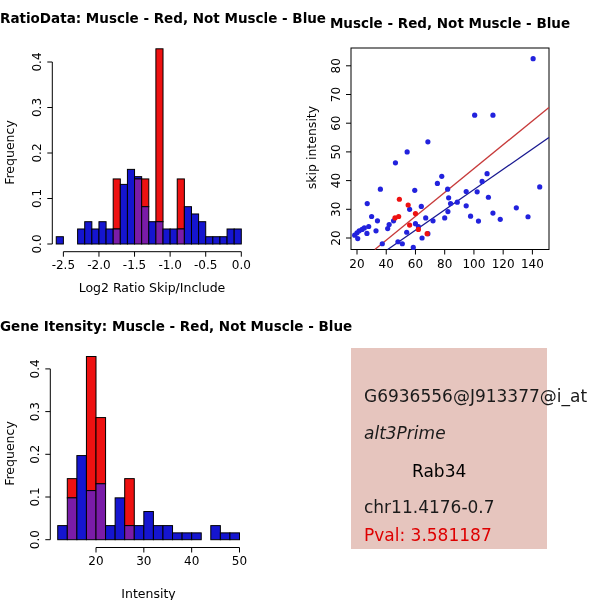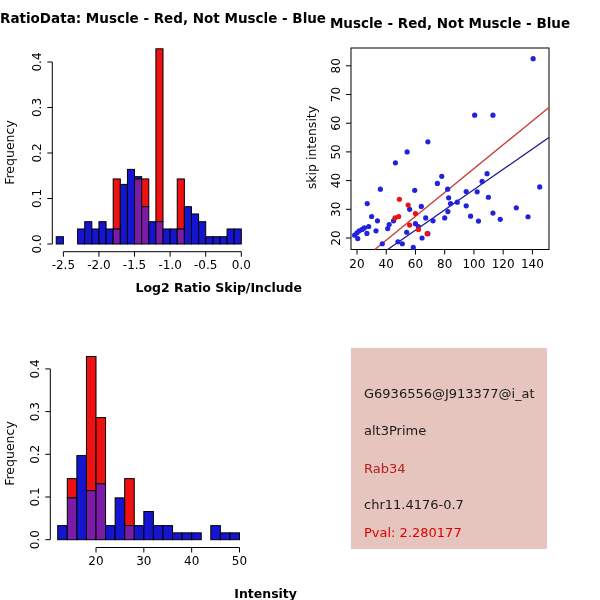--- a/index.html
+++ b/index.html
@@ -1,24 +1,24 @@
 <!DOCTYPE html>
 <html><head>
 <meta charset="utf-8">
 <style>
   html,body{margin:0;padding:0;background:#fff;}
   #canvas{position:relative;width:600px;height:600px;background:#fff;overflow:hidden;
           font-family:"DejaVu Sans","Liberation Sans",sans-serif;}
   #plots{position:absolute;left:0;top:0;}
   .ptitle{position:absolute;font-weight:bold;font-size:13.5px;color:#000;text-align:center;white-space:nowrap;}
-  .alabel{position:absolute;font-size:12.5px;color:#000;text-align:right;white-space:nowrap;font-weight:bold;}
+  .alabel{position:absolute;font-size:12.5px;color:#000;text-align:center;white-space:nowrap;}
   .vlabel{position:absolute;font-size:12.5px;color:#000;text-align:center;white-space:nowrap;
           width:120px;transform:rotate(-90deg);}
   #infobox{position:absolute;left:351px;top:348px;width:196px;height:201px;}
-  .infoline{position:absolute;left:13px;font-size:13px;white-space:nowrap;}
+  .infoline{position:absolute;left:13px;font-size:17px;white-space:nowrap;}
   svg text{font-family:"DejaVu Sans","Liberation Sans",sans-serif;}
 </style>
 </head>
 <body>
 
 <div id="canvas">
   <svg id="plots" width="600" height="600">
       <g>
         <g stroke="#000" stroke-width="1">
           <rect x="56.25800000000001" y="236.72" width="7.11699999999999" height="7.280000000000001" fill="#1515D0"></rect>
@@ -226,23 +226,24 @@
       </g>
     </svg>
 
   <div class="ptitle" style="left:0;top:10px;width:300px;">RatioData: Muscle - Red, Not Muscle - Blue</div>
   <div class="vlabel" style="left:-51px;top:145px;">Frequency</div>
   <div class="alabel" style="left:2px;top:280px;width:300px;">Log2 Ratio Skip/Include</div>
 
   <div class="ptitle" style="left:300px;top:15px;width:300px;">Muscle - Red, Not Muscle - Blue</div>
   <div class="vlabel" style="left:251px;top:140px;">skip intensity</div>
 
+  <div class="ptitle" style="left:0;top:318px;width:300px;">Gene Itensity: Muscle - Red, Not Muscle - Blue</div>
   <div class="vlabel" style="left:-51px;top:446px;">Frequency</div>
   <div class="alabel" style="left:0;top:578px;width:297px;margin-top:8px;">Intensity</div>
 
   <div id="infobox" style="background: rgb(230, 197, 190);">
     <div class="infoline" style="top: 38px; color: rgb(26, 26, 26);">G6936556@J913377@i_at</div>
-    <div class="infoline" style="top: 75px; color: rgb(26, 26, 26);">alt3Prime</div>
-    <div class="infoline" style="top: 113px; color: #b91c1c;">Rab34</div>
+    <div class="infoline" style="top: 75px; color: rgb(26, 26, 26); font-style: italic;">alt3Prime</div>
+    <div class="infoline" style="top: 113px; color: #000000; margin-left: 48px;">Rab34</div>
     <div class="infoline" style="top: 149px; color: rgb(26, 26, 26);">chr11.4176-0.7</div>
-    <div class="infoline" style="top: 177px; color: rgb(222, 0, 0);">Pval: 2.280177</div>
+    <div class="infoline" style="top: 177px; color: rgb(222, 0, 0);">Pval: 3.581187</div>
   </div>
 </div>
 
 </body></html>

